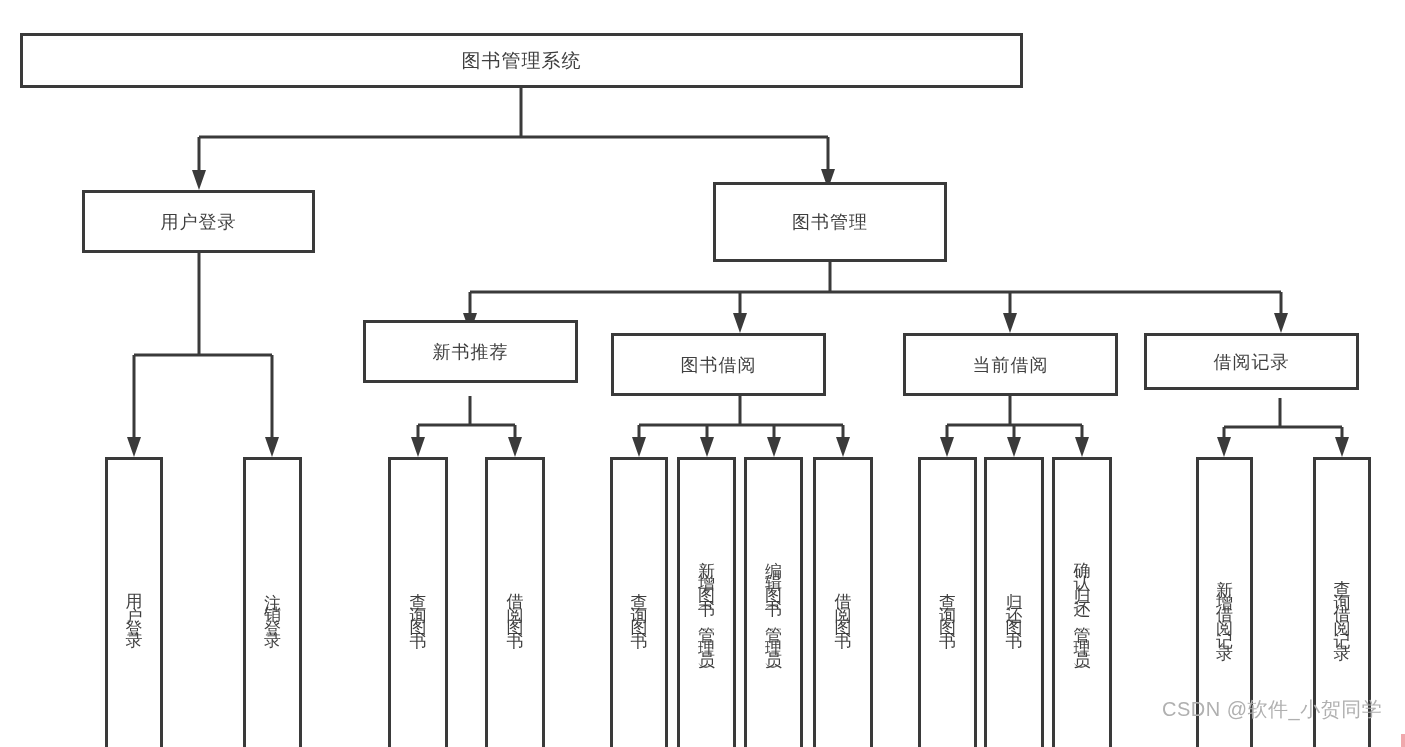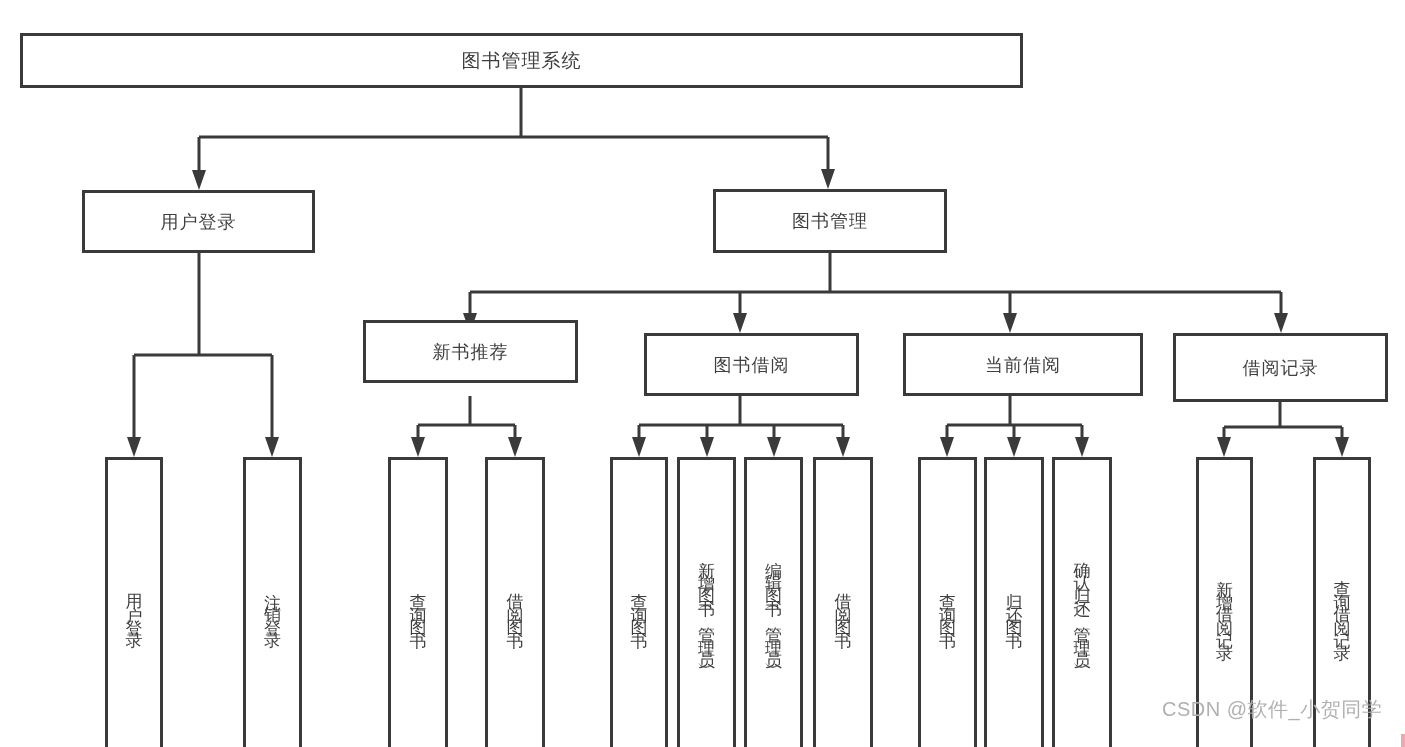--- a/index.html
+++ b/index.html
@@ -96,34 +96,34 @@
     <polygon points="1335,417 1349,417 1342,437"></polygon>
   </svg>
 
   <div class="node h" style="left:20px;top:13px;width:1003px;height:55px">
     <span>图书管理系统</span>
   </div>
 
   <div class="node h l2" style="left:82px;top:170px;width:233px;height:63px">
     <span>用户登录</span>
   </div>
-  <div class="node h l2" style="left:713px;top:169px;width:234px;height:64px">
+  <div class="node h l2" style="left:713px;top:162px;width:234px;height:80px">
     <span>图书管理</span>
   </div>
 
   <div class="node h l2" style="left:363px;top:300px;width:215px;height:63px">
     <span>新书推荐</span>
   </div>
-  <div class="node h l2" style="left:644px;top:313px;width:215px;height:63px">
+  <div class="node h l2" style="left:611px;top:313px;width:215px;height:63px">
     <span>图书借阅</span>
   </div>
-  <div class="node h l2" style="left:903px;top:313px;width:240px;height:63px">
+  <div class="node h l2" style="left:903px;top:313px;width:215px;height:63px">
     <span>当前借阅</span>
   </div>
-  <div class="node h l2" style="left:1173px;top:313px;width:215px;height:69px">
+  <div class="node h l2" style="left:1144px;top:313px;width:215px;height:57px">
     <span>借阅记录</span>
   </div>
 
   <div class="node v" style="left:105px;top:437px;width:58px;height:298px">
     <span>用户登录</span>
   </div>
   <div class="node v" style="left:243px;top:437px;width:59px;height:298px">
     <span>注销登录</span>
   </div>
 

